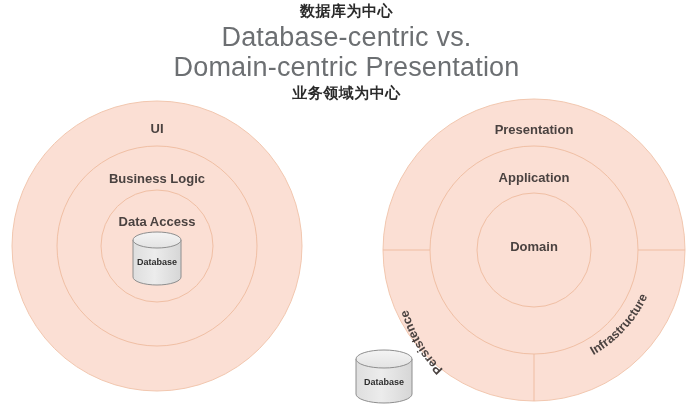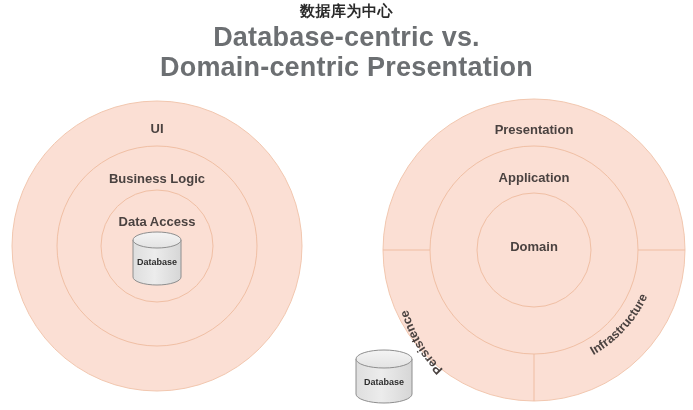--- a/index.html
+++ b/index.html
@@ -38,21 +38,21 @@
 
   #title-block {
     position: absolute;
     top: 22px;
     left: 0;
     width: 100%;
     text-align: center;
     color: #6c6f72;
     font-family: "Liberation Sans", "DejaVu Sans", sans-serif;
     font-size: 27px;
-    font-weight: 700;
+    font-weight: 400;
     line-height: 30px;
     letter-spacing: 0.2px;
   }
   #title-block .tline { display: block; }
 
   svg#diagram {
     position: absolute;
     left: 0;
     top: 0;
     width: 693px;
@@ -83,20 +83,21 @@
 
 <div id="stage">
 
   <div class="zh-caption" id="zh-top">数据库为中心</div>
 
   <div id="title-block">
     <span class="tline">Database-centric vs.</span>
     <span class="tline">Domain-centric Presentation</span>
   </div>
 
+  <div class="zh-caption" id="zh-bottom">业务领域为中心</div>
 
   <svg id="diagram" viewBox="0 0 693 410" xmlns="http://www.w3.org/2000/svg">
 
     <defs>
       <linearGradient id="cylTopGrad" x1="0" y1="0" x2="0" y2="1">
         <stop offset="0%" stop-color="#f4f4f4"></stop>
         <stop offset="100%" stop-color="#e3e3e3"></stop>
       </linearGradient>
       <linearGradient id="cylBodyGrad" x1="0" y1="0" x2="1" y2="0">
         <stop offset="0%" stop-color="#dedede"></stop>

